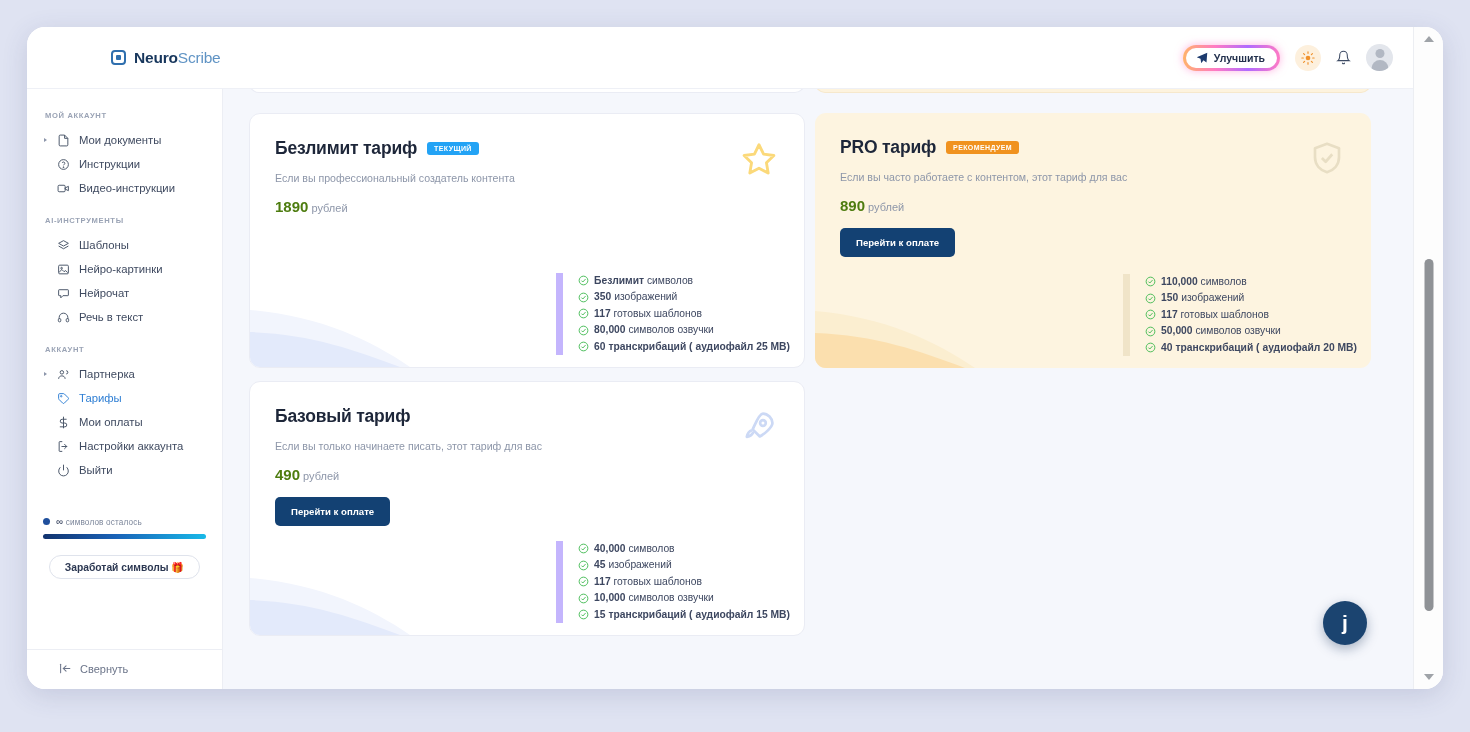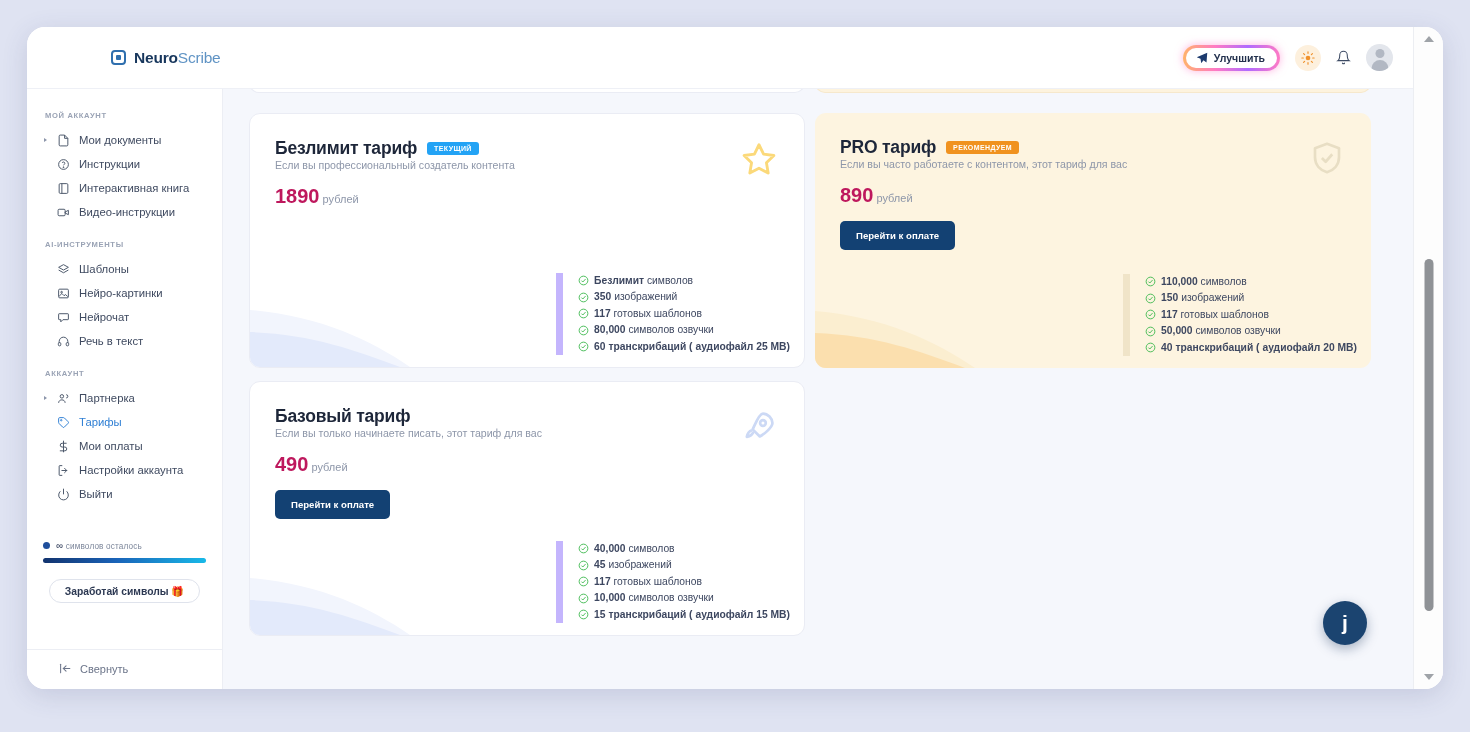--- a/index.html
+++ b/index.html
@@ -171,23 +171,23 @@
   .card-body { position: relative; padding: 24px 0 0 25px; z-index: 2; }
   .title-row { display: flex; align-items: center; gap: 10px; }
   .card-title { font-size: 17.5px; font-weight: 700; color: #1d2639; letter-spacing: -.2px; }
   .badge {
     font-size: 7px; font-weight: 700; letter-spacing: .4px;
     color: #fff; padding: 3px 7px; border-radius: 3px;
     text-transform: uppercase;
   }
   .badge.blue { background: #23a3f5; }
   .badge.orange { background: #f0921f; }
-  .card-sub { font-size: 10.6px; color: #8d96a9; margin-top: 0; }
+  .card-sub { font-size: 10.6px; color: #8d96a9; margin-top: 13px; }
   .price { margin-top: 14px; font-size: 11px; color: #8d96a9; }
-  .price b { font-size: 20px; color: #be185d; font-weight: 700; }
+  .price b { font-size: 15px; color: #4d7c0f; font-weight: 700; }
   .pay-btn {
     margin-top: 14px; background: #134173; color: #fff;
     border: none; border-radius: 5px; padding: 9px 16px;
     font-size: 9.6px; font-weight: 700; cursor: pointer;
     font-family: "Liberation Sans", sans-serif;
   }
 
   .card-icon { position: absolute; right: 26px; top: 26px; z-index: 3; }
 
   .features {
@@ -305,29 +305,20 @@
           <circle cx="12" cy="12" r="9"></circle>
             <path d="M9.5 9a2.6 2.6 0 015 .9c0 1.8-2.5 2.1-2.5 3.6"></path>
             <circle cx="12" cy="17" r=".8" fill="#4a5669"></circle>
         </svg>
       </span>
       <span>Инструкции</span>
     </div>
     <div class="nav-item">
       <span class="nav-icon">
         <svg viewBox="0 0 24 24" fill="none" stroke="#4a5669" stroke-width="1.8">
-          <rect x="4" y="3" width="16" height="18" rx="2"></rect>
-            <path d="M9 3v18"></path>
-        </svg>
-      </span>
-      <span>Интерактивная книга</span>
-    </div>
-    <div class="nav-item">
-      <span class="nav-icon">
-        <svg viewBox="0 0 24 24" fill="none" stroke="#4a5669" stroke-width="1.8">
           <rect x="2" y="6" width="13" height="12" rx="2"></rect>
             <path d="M15 11l6-3v8l-6-3z"></path>
         </svg>
       </span>
       <span>Видео-инструкции</span>
     </div>
 
     <div class="gap"></div>
 
     <div class="sec-label">AI-ИНСТРУМЕНТЫ</div>

